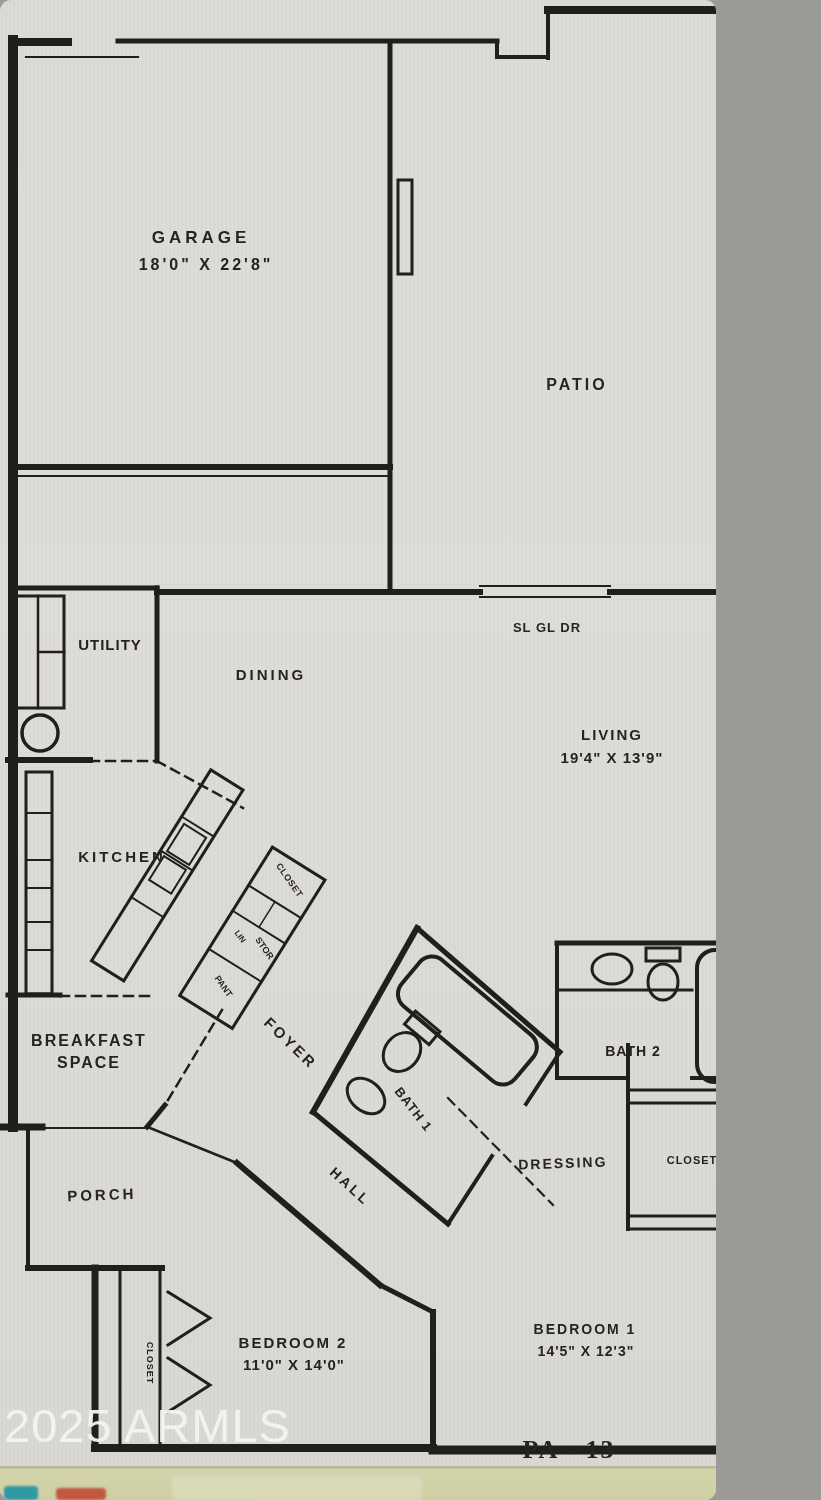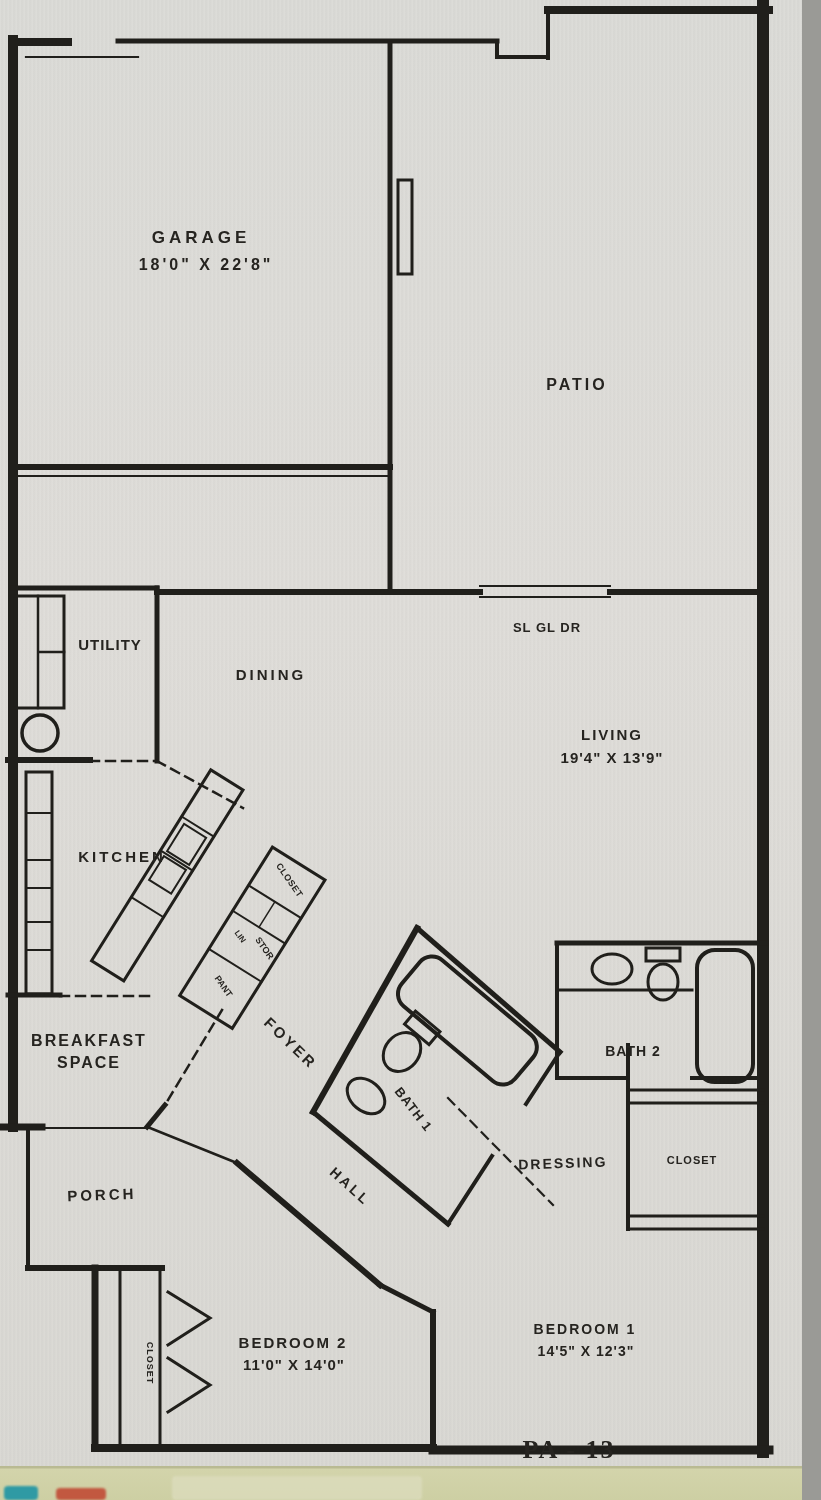--- a/index.html
+++ b/index.html
@@ -3,25 +3,26 @@
 <meta charset="utf-8">
 <style>
   :root{
     --paper:#dcdbd6;
     --ink:#201f1b;
     --watermark:#f4f4f1;
     --strip:#cdcfa3;
   }
   html,body{margin:0;padding:0;background:#9a9a96;}
   #stage{
-    position:relative;width:802px;height:1500px;overflow:hidden;
+    position:relative;width:716px;height:1500px;overflow:hidden;
     background:
       repeating-linear-gradient(90deg, rgba(255,255,255,0.055) 0 1px, rgba(0,0,0,0.012) 1px 3px, transparent 3px 4px),
       linear-gradient(180deg, #dadad6 0%, #dedcd8 40%, #d8d7d2 100%);
     font-family:"Liberation Sans",sans-serif;
+    border-radius:11px;
   }
   svg text{fill:#262420;}
   .ink{stroke:var(--ink);fill:none;stroke-linecap:square;}
   .dash{stroke-dasharray:9 7;}
   #film-strip{
     position:absolute;left:0;top:1466px;width:821px;height:34px;
     background:linear-gradient(180deg,#b9ba92 0 2px,#d3d4ab 3px,var(--strip) 100%);
   }
   .blob{position:absolute;border-radius:4px;filter:blur(1px);}
   #blob-teal{left:4px;top:20px;width:34px;height:14px;background:#2f9aa4;}
@@ -178,20 +179,21 @@
     <text x="293" y="1348" font-size="15" letter-spacing="2" text-anchor="middle">BEDROOM 2</text>
     <text x="294" y="1370" font-size="15" letter-spacing="1" text-anchor="middle">11'0" X 14'0"</text>
     <text x="585" y="1334" font-size="14" letter-spacing="2" text-anchor="middle">BEDROOM 1</text>
     <text x="586" y="1356" font-size="14" letter-spacing="1" text-anchor="middle">14'5" X 12'3"</text>
     <text font-size="9" letter-spacing="1" text-anchor="middle" transform="translate(147 1363) rotate(90)">CLOSET</text>
 
     <text x="569" y="1458" font-size="26" letter-spacing="2" text-anchor="middle" font-family="Liberation Serif, serif">PA - 13</text>
   </g>
 </svg>
 
+<div id="watermark">2025 ARMLS</div>
 
 <div id="film-strip">
   <div class="blob" id="blob-teal"></div>
   <div class="blob" id="blob-red"></div>
   <div class="blob" id="blob-card"></div>
 </div>
 
 </div>
 
 </body></html>

